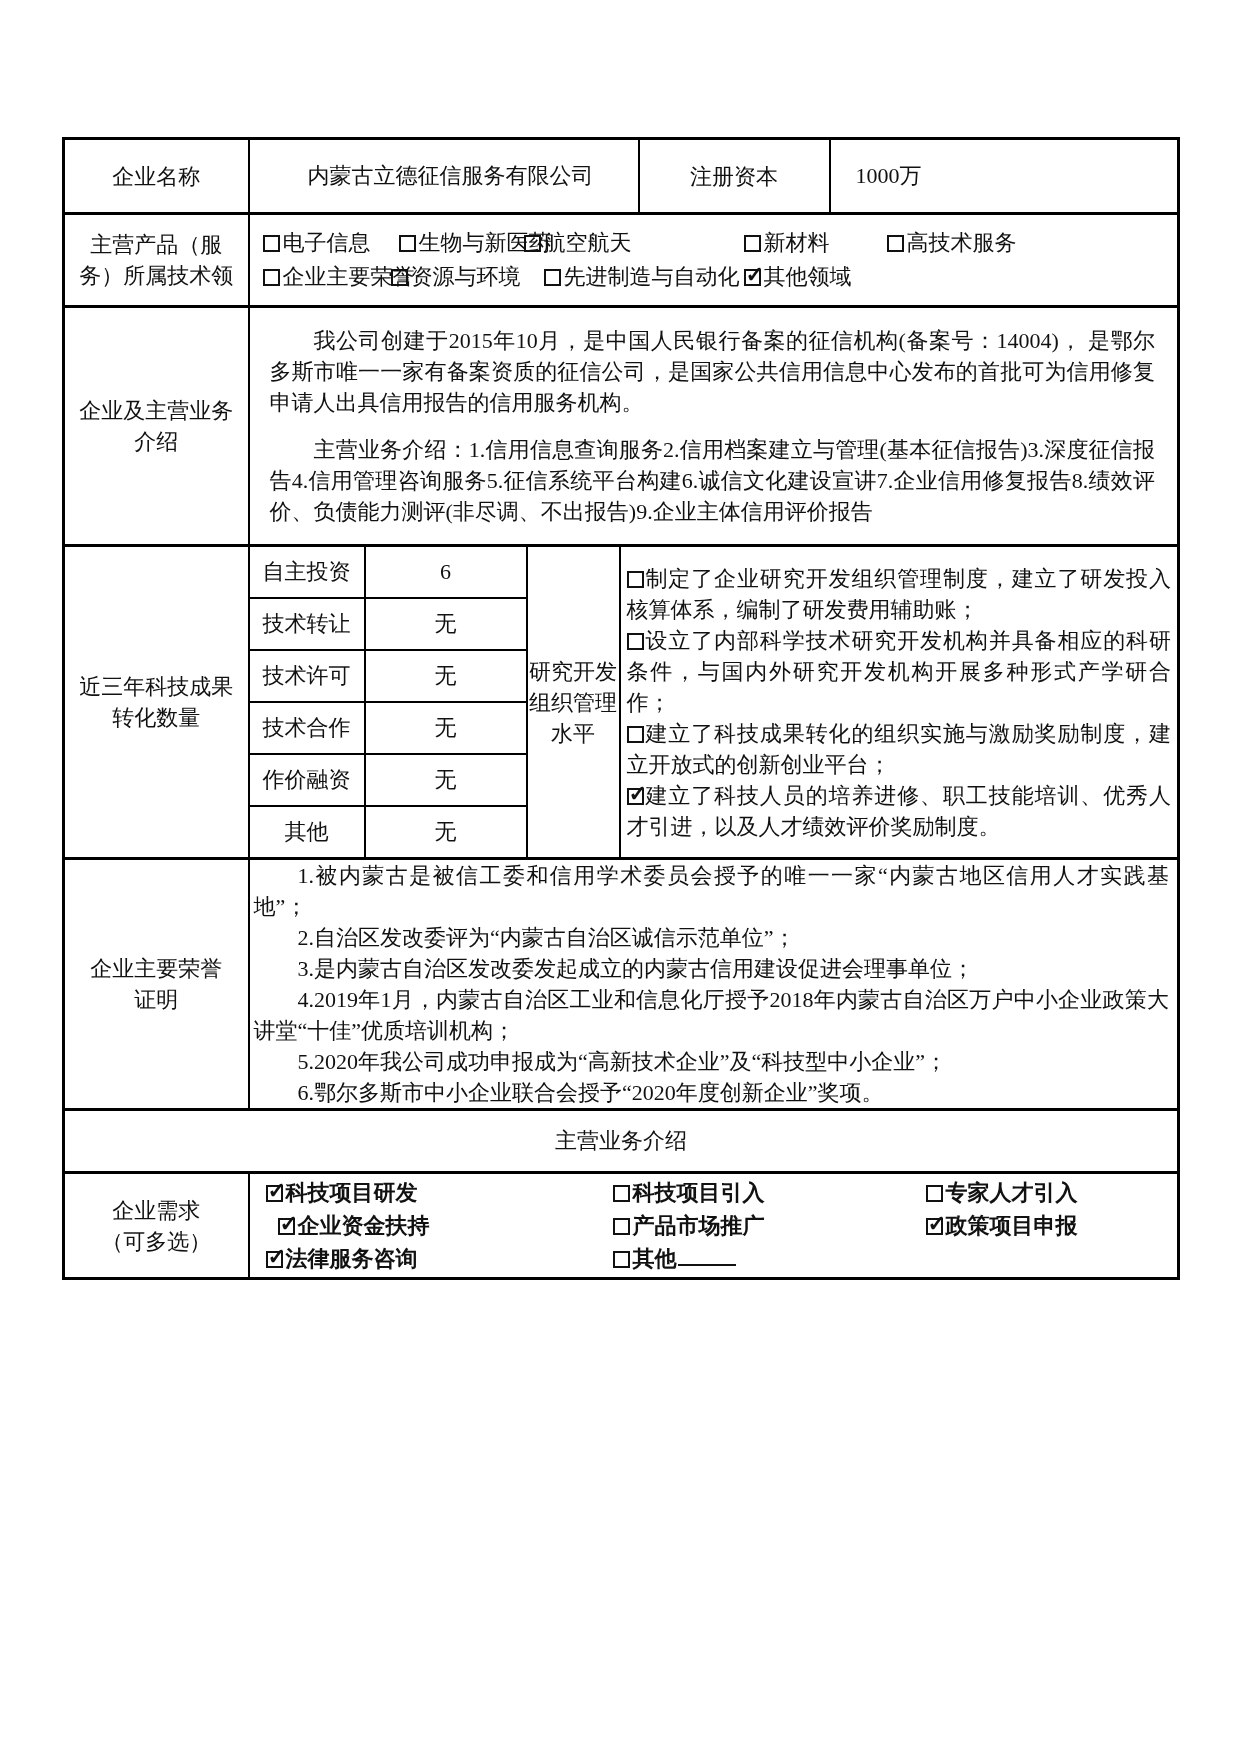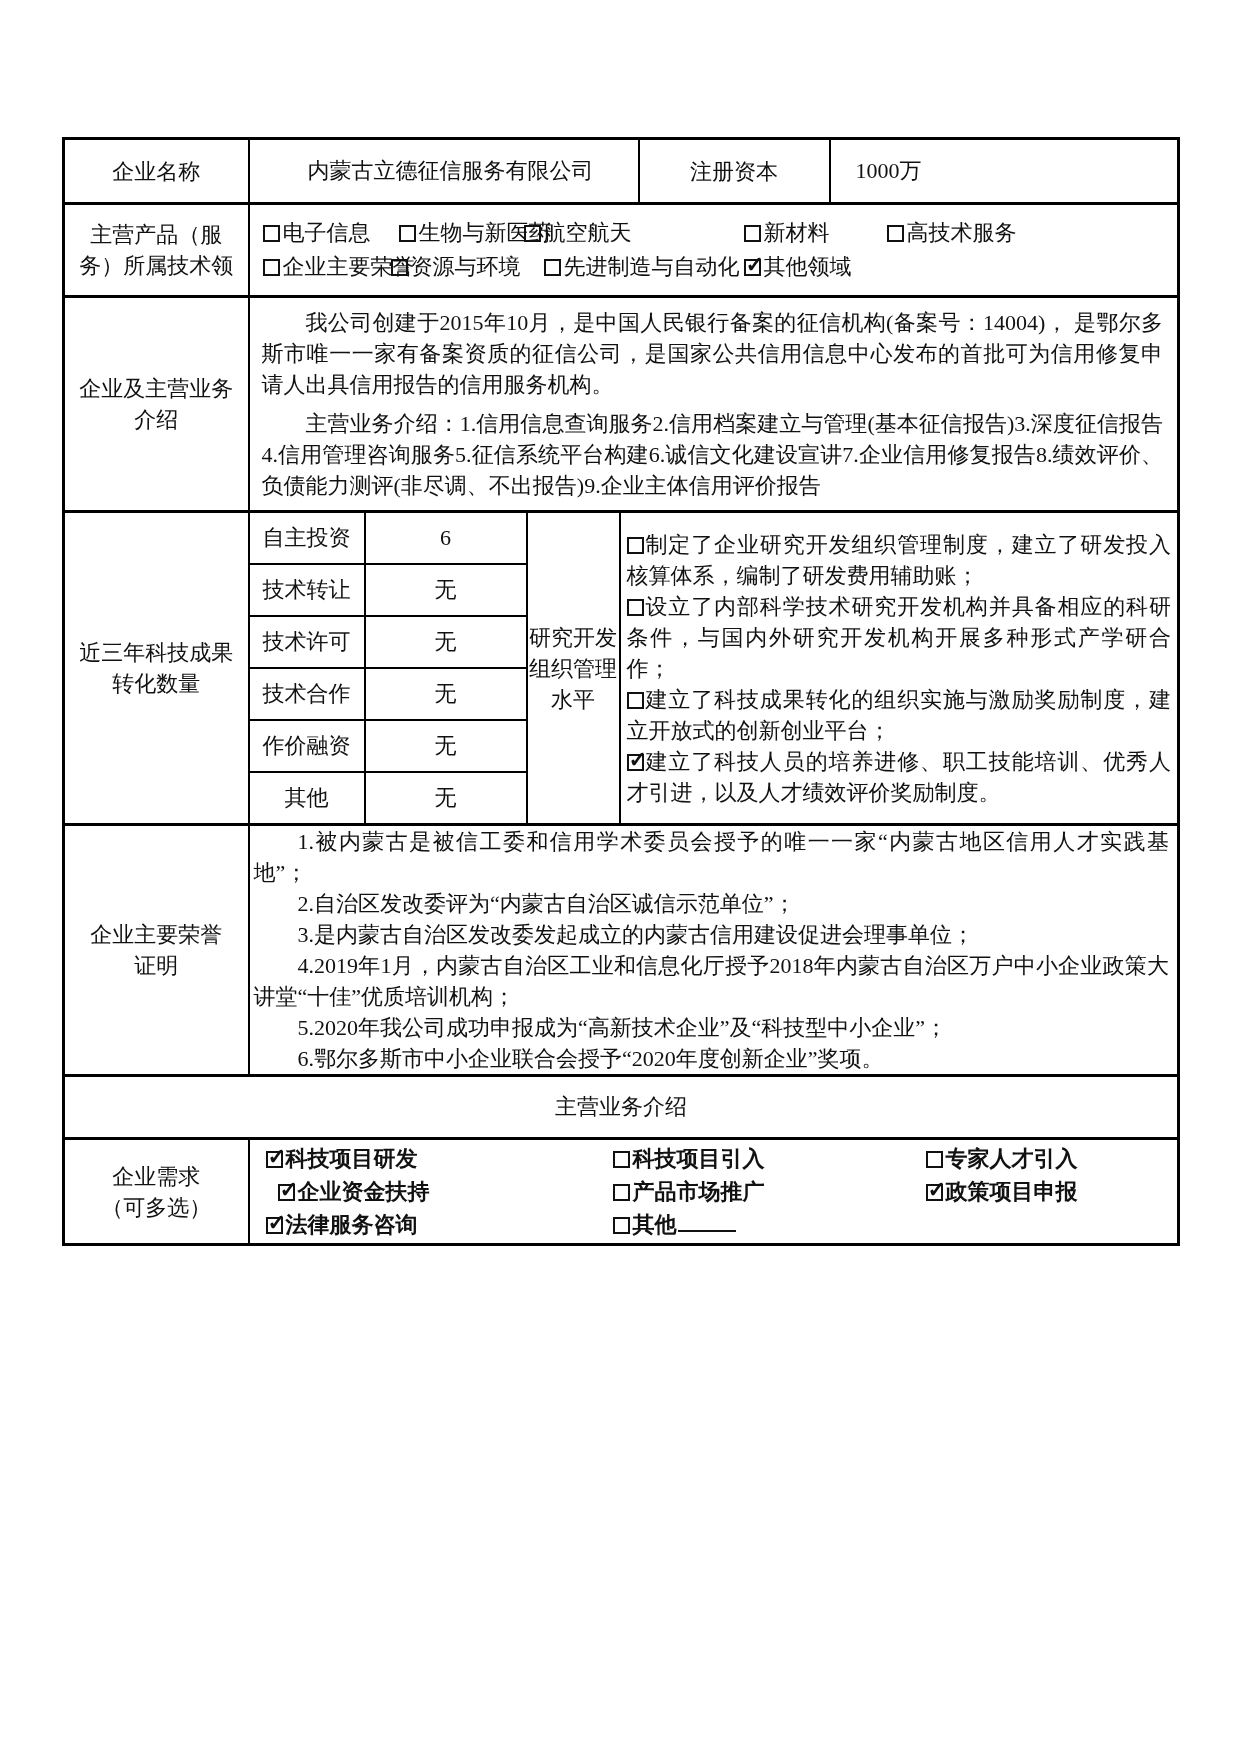--- a/index.html
+++ b/index.html
@@ -23,21 +23,21 @@
     font-size:22px;
   }
   td{border:2px solid #000;vertical-align:middle;padding:0;}
   tr.thick td{border-top:3px solid #000;}
   td.lbl{
     text-align:center;white-space:pre-line;line-height:31px;
   }
   td.sublbl{text-align:center;}
   td.val{text-align:center;}
   td.txt{padding:1px 6px 1px 4px;}
-  td.txt p{margin:8px;line-height:31px;text-indent:2em;text-align:justify;}
+  td.txt p{margin:16px;line-height:31px;text-indent:2em;text-align:justify;}
   .company-name{padding-left:58px;}
   .capital-val{padding-left:25px;}
   .cbline{position:relative;height:34px;}
   .cbline .cbitem{position:absolute;top:0;white-space:nowrap;line-height:34px;}
   .cb{
     box-sizing:border-box;display:inline-block;width:17px;height:17px;
     border:2px solid #111;position:relative;vertical-align:-2px;margin-right:3px;
   }
   .cb[data-checked="true"]::after{
     content:"\2713";
@@ -68,21 +68,21 @@
       <col style="width:185px">
         <col style="width:116px">
         <col style="width:162px">
       <col style="width:93px">
         <col style="width:19px">
         <col style="width:191px">
         <col style="width:349px">
     </colgroup>
 
     <tbody>
-        <tr style="height:65px">
+        <tr style="height:75px">
       <td class="lbl">企业名称</td>
       <td colspan="4" class="company-name">内蒙古立德征信服务有限公司</td>
       <td class="lbl">注册资本</td>
       <td class="capital-val">1000万</td>
     </tr>
 
     <tr class="thick" style="height:93px">
       <td class="lbl">主营产品（服
 务）所属技术领</td>
       <td colspan="6">

